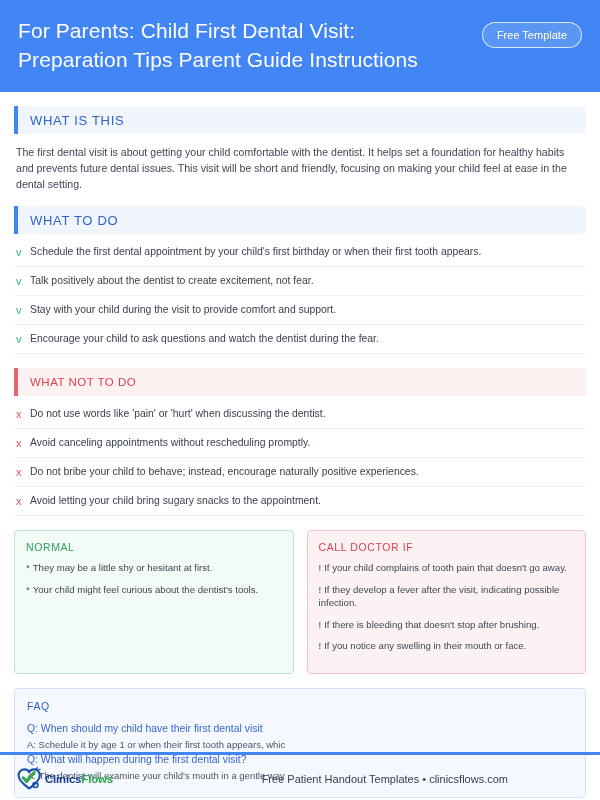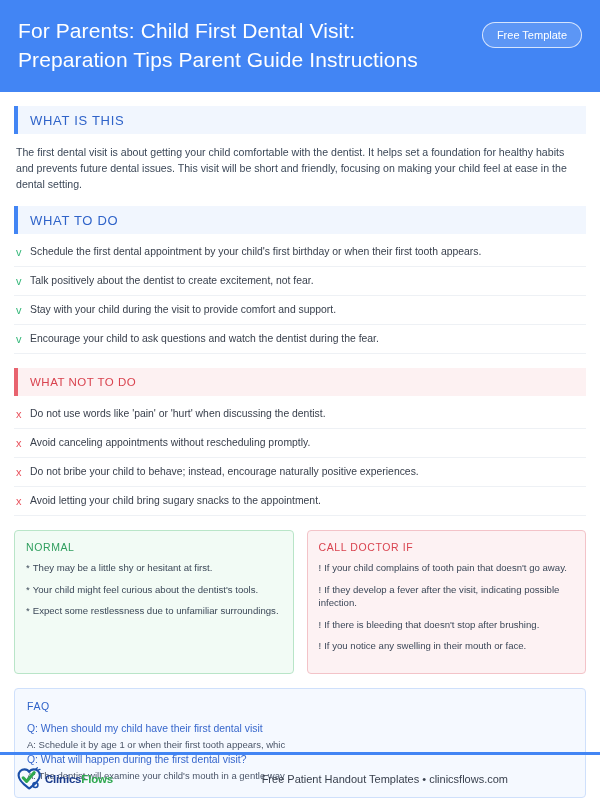--- a/index.html
+++ b/index.html
@@ -269,23 +269,20 @@
   <div class="cols">
 
     <div class="box box-green">
       <div class="box-title">NORMAL</div>
       <div class="box-line">
         <span class="bullet">*</span><span>They may be a little shy or hesitant at first.</span>
       </div>
       <div class="box-line">
         <span class="bullet">*</span><span>Your child might feel curious about the dentist's tools.</span>
       </div>
-      <div class="box-line">
-        <span class="bullet">*</span><span>Expect some restlessness due to unfamiliar surroundings.</span>
-      </div>
     </div>
 
     <div class="box box-red">
       <div class="box-title">CALL DOCTOR IF</div>
       <div class="box-line">
         <span class="bullet">!</span><span>If your child complains of tooth pain that doesn't go away.</span>
       </div>
       <div class="box-line">
         <span class="bullet">!</span><span>If they develop a fever after the visit, indicating possible infection.</span>
       </div>

